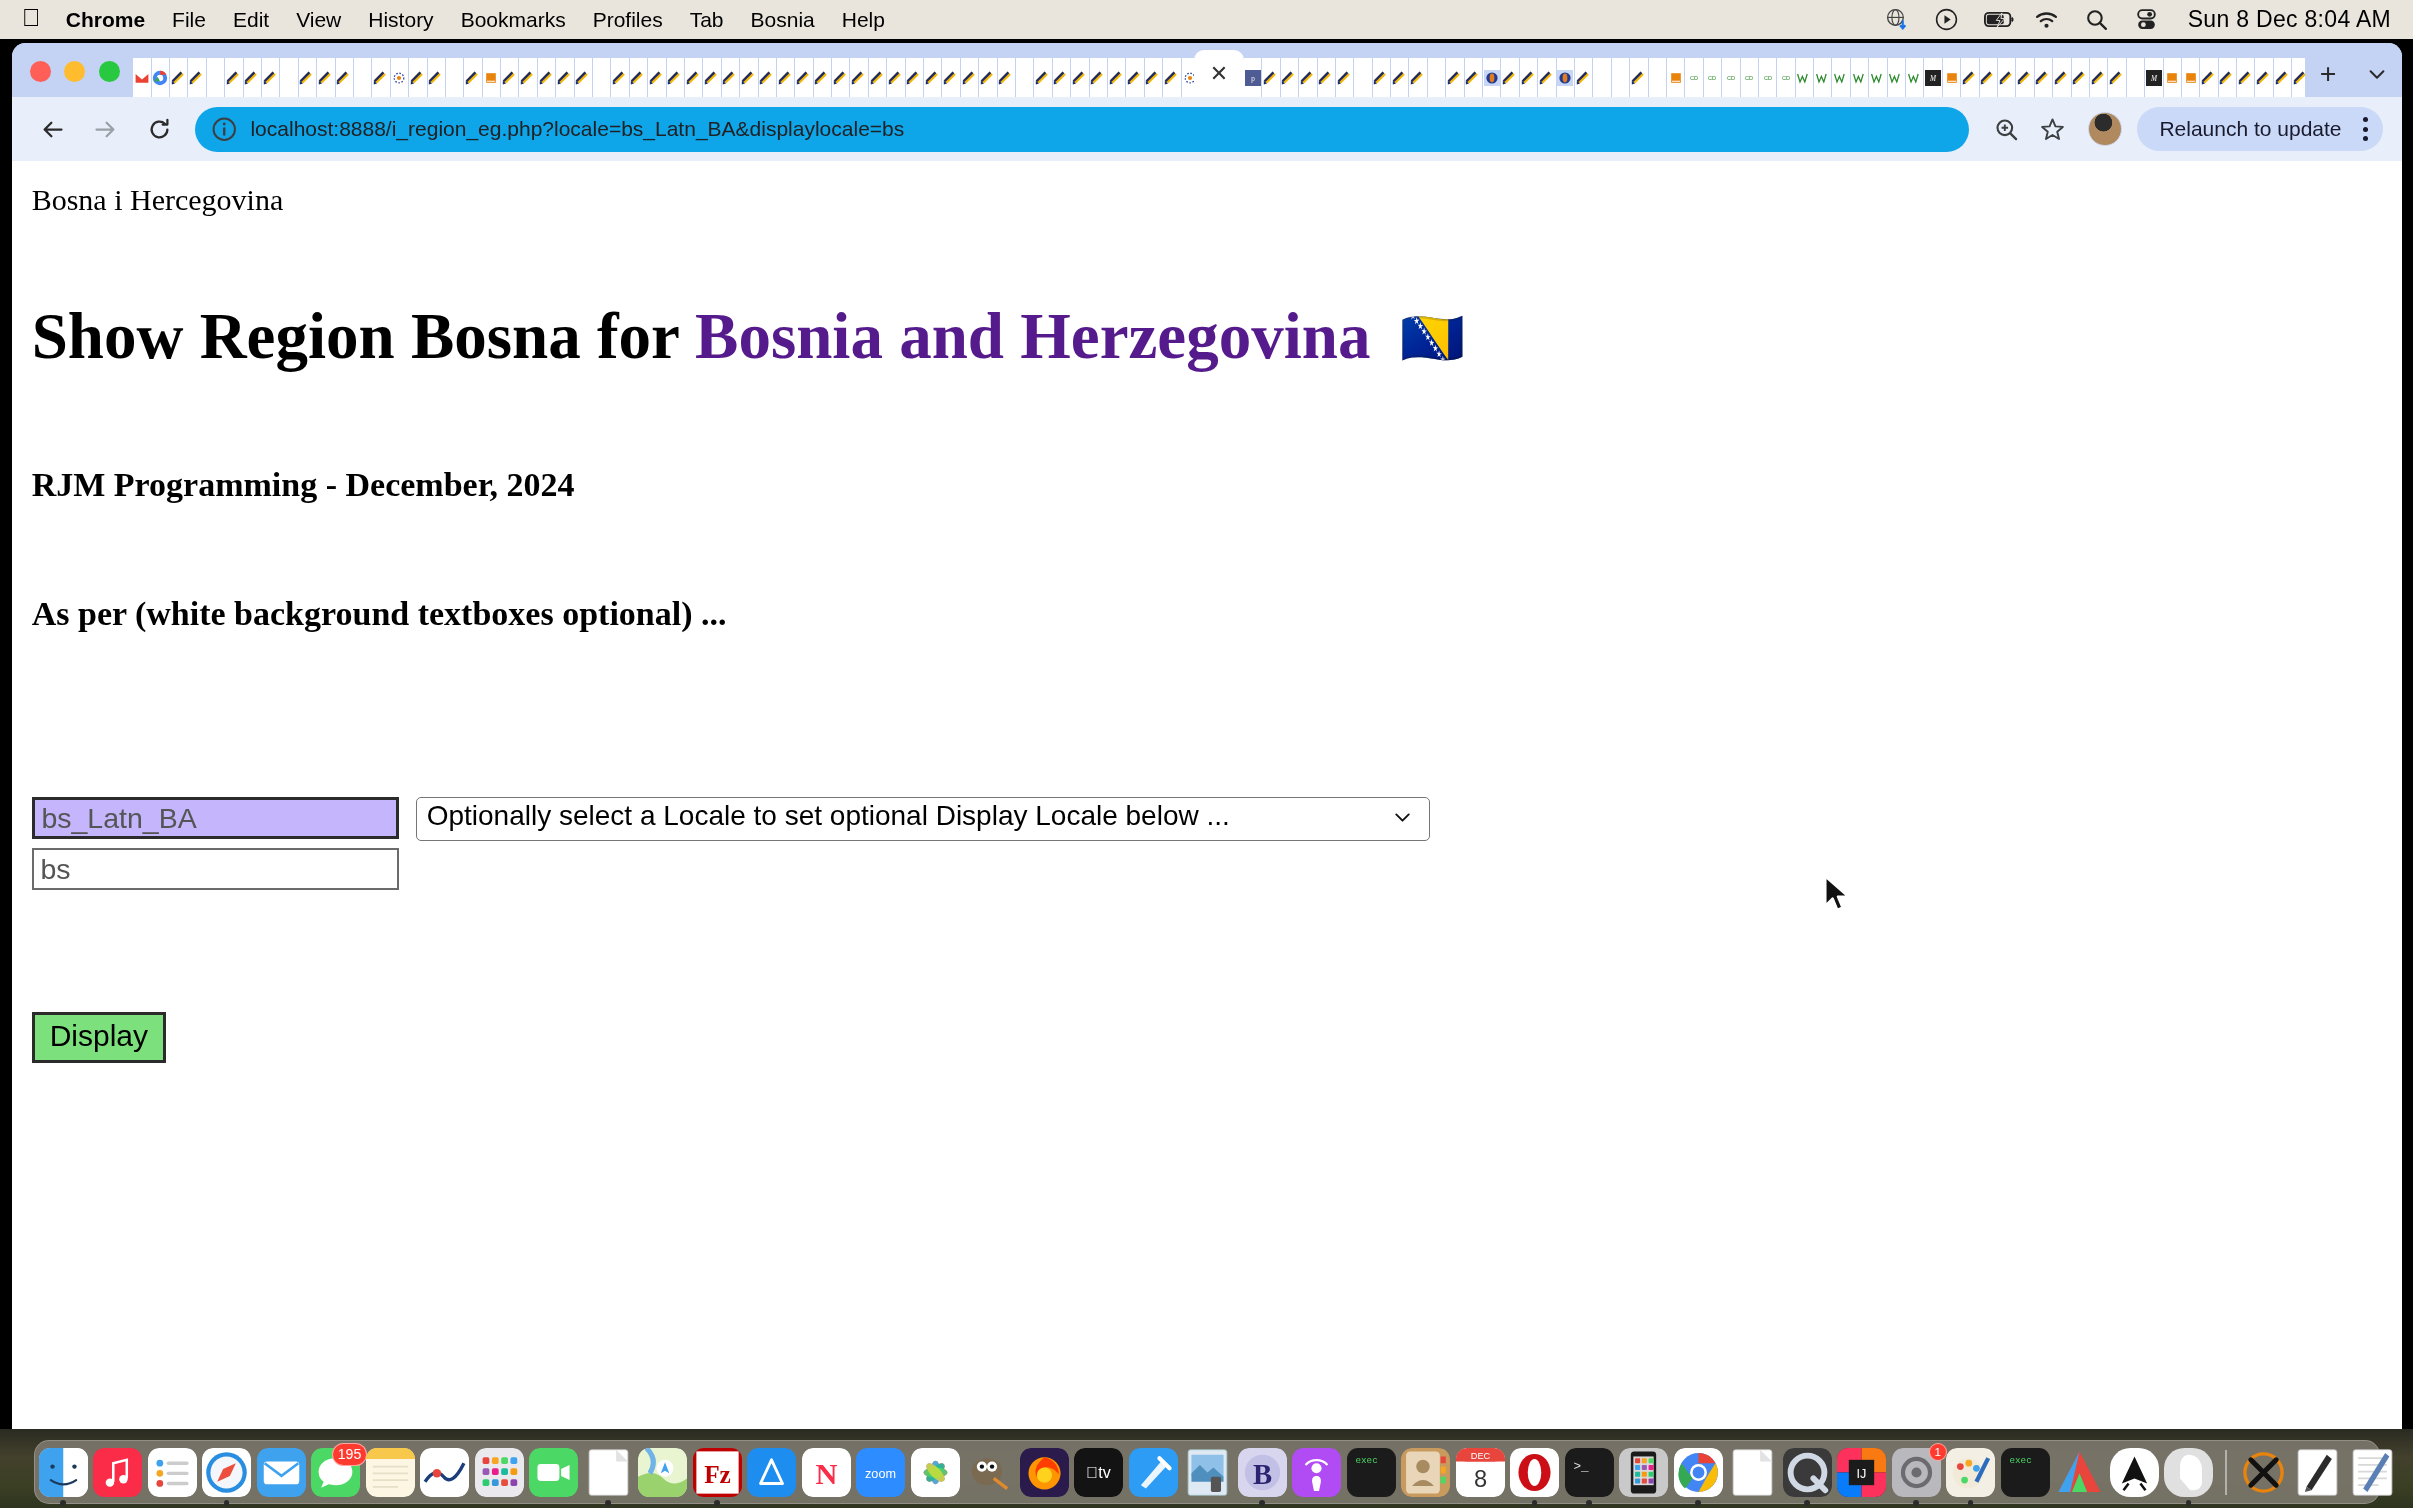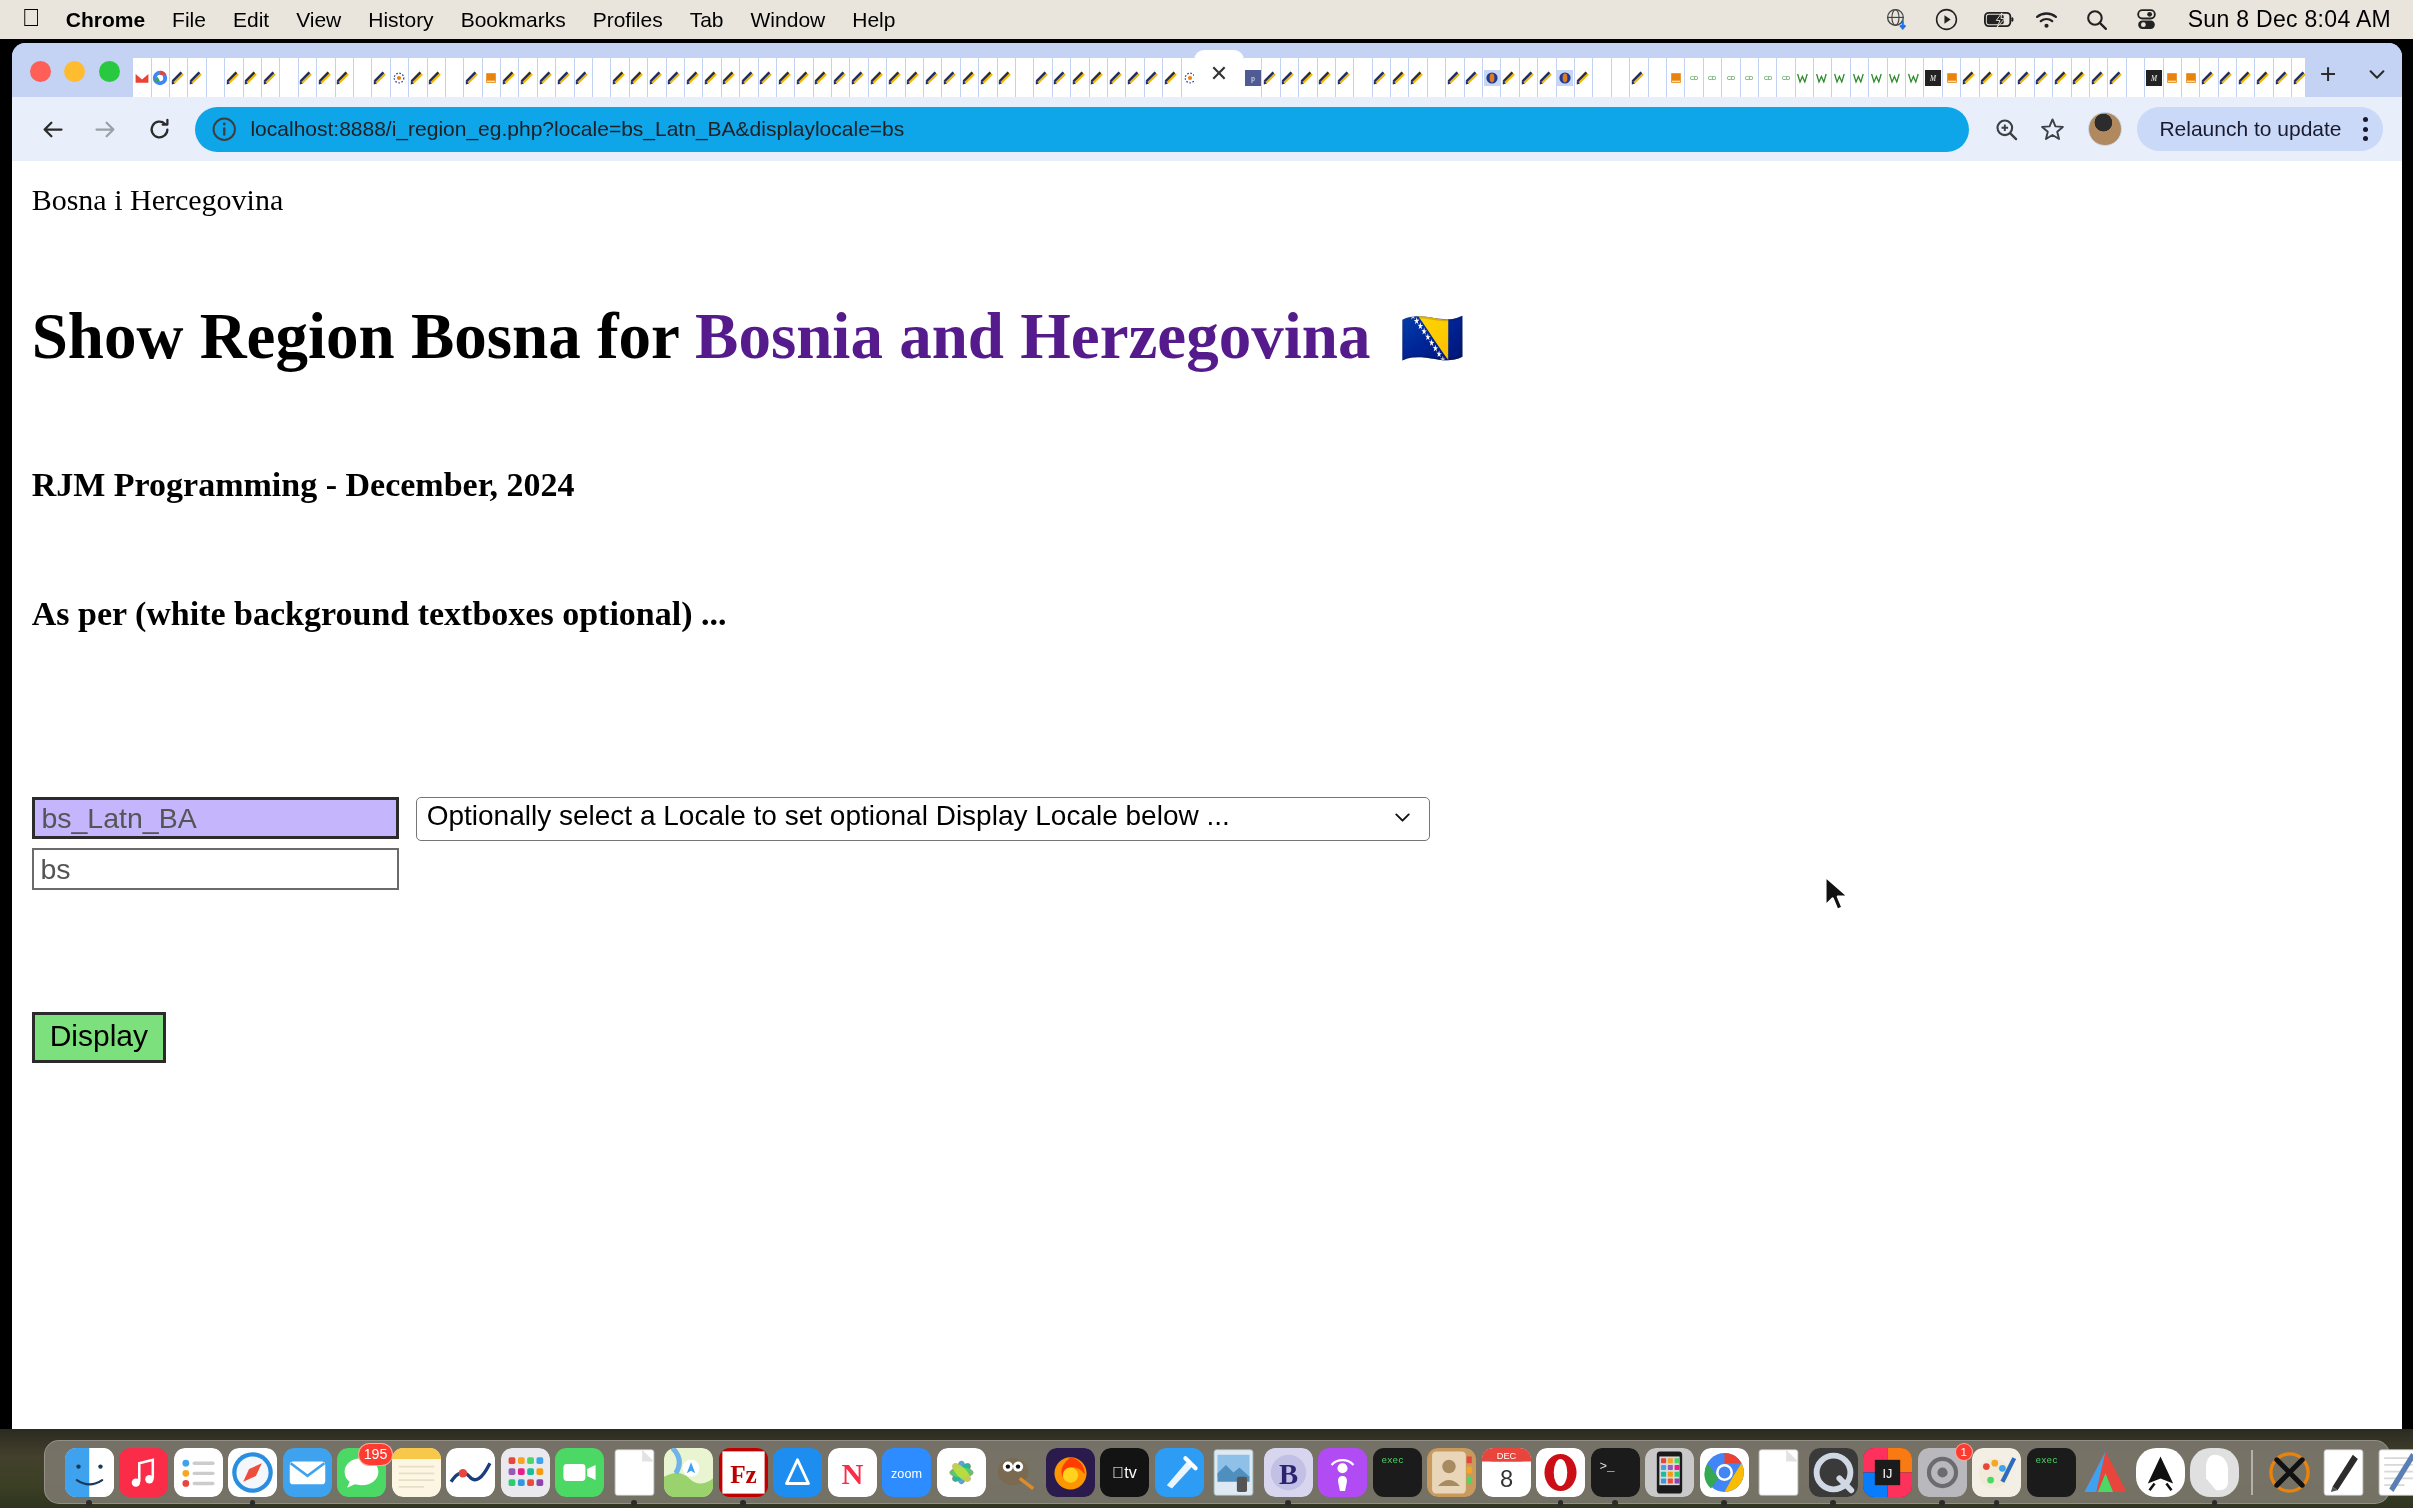--- a/index.html
+++ b/index.html
@@ -148,26 +148,26 @@
 
   
   #cursor { position: absolute; left: 1810px; top: 832px; width: 34px; height: 39px; pointer-events: none; }
 
   
   #desktop-strip {
     position: absolute; left: 0; top: 1429px; width: 2413px; height: 80px;
     background: linear-gradient(180deg,#2a2b21 0%, #43402c 35%, #3b4024 70%, #2e3320 100%);
   }
   #dock {
-    position: absolute; left: 44px; top: 1440px; width: 2346px; height: 64px;
+    position: absolute; left: 34px; top: 1440px; width: 2346px; height: 64px;
     background: rgba(130,126,116,.82);
     border: 0.8px solid rgba(255,255,255,.22);
     border-radius: 15px;
     display: flex; align-items: center; justify-content: flex-start;
-    padding: 0 18px; gap: 2.5px;
+    padding: 0 2px; gap: 2.5px;
   }
   .dock-item { position: relative; width: 52px; height: 52px; flex: 0 0 auto; display:flex; align-items:center; justify-content:center; }
   .dock-ico { width: 49px; height: 49px; border-radius: 11px; display: block; overflow: hidden; position: relative; }
   .dock-sep { width: 2.5px; height: 45px; background: rgba(255,255,255,.45); margin: 0 7.5px; flex: 0 0 auto; }
   .run-dot { position: absolute; bottom: -7.5px; left: 50%; transform: translateX(-50%); width: 5.9px; height: 5.9px; border-radius: 50%; background: #2b2b2b; }
   .badge {
     position: absolute; top: -3.4px; right: -5px; min-width: 23.5px; height: 23.5px;
     background: #ff3b30; color: #fff; border-radius: 11.7px;
     font-size: 14.2px; font-family: "Liberation Sans", sans-serif;
     display: flex; align-items: center; justify-content: center; padding: 0 4.2px;
@@ -183,21 +183,21 @@
   <div id="menubar">
     <span class="apple"></span>
     <span class="mi bold">Chrome</span>
     <span class="mi">File</span>
     <span class="mi">Edit</span>
     <span class="mi">View</span>
     <span class="mi">History</span>
     <span class="mi">Bookmarks</span>
     <span class="mi">Profiles</span>
     <span class="mi">Tab</span>
-    <span class="mi">Window</span>
+    <span class="mi">Bosnia</span>
     <span class="mi">Help</span>
     <span class="spacer"></span>
     <span class="status">
       <span class="sicon">
         <svg width="25" height="25" viewBox="0 0 24 24">
             <circle cx="11" cy="10" r="7.5" fill="none" stroke="#444" stroke-width="1.3"></circle>
             <ellipse cx="11" cy="10" rx="3.4" ry="7.5" fill="none" stroke="#444" stroke-width="1.1"></ellipse>
             <line x1="3.6" y1="10" x2="18.4" y2="10" stroke="#444" stroke-width="1.1"></line>
             <path d="M18 13 l0 7 M15.5 17.5 L18 20.5 L20.5 17.5" stroke="#1a73e8" stroke-width="2" fill="none"></path>
           </svg>

